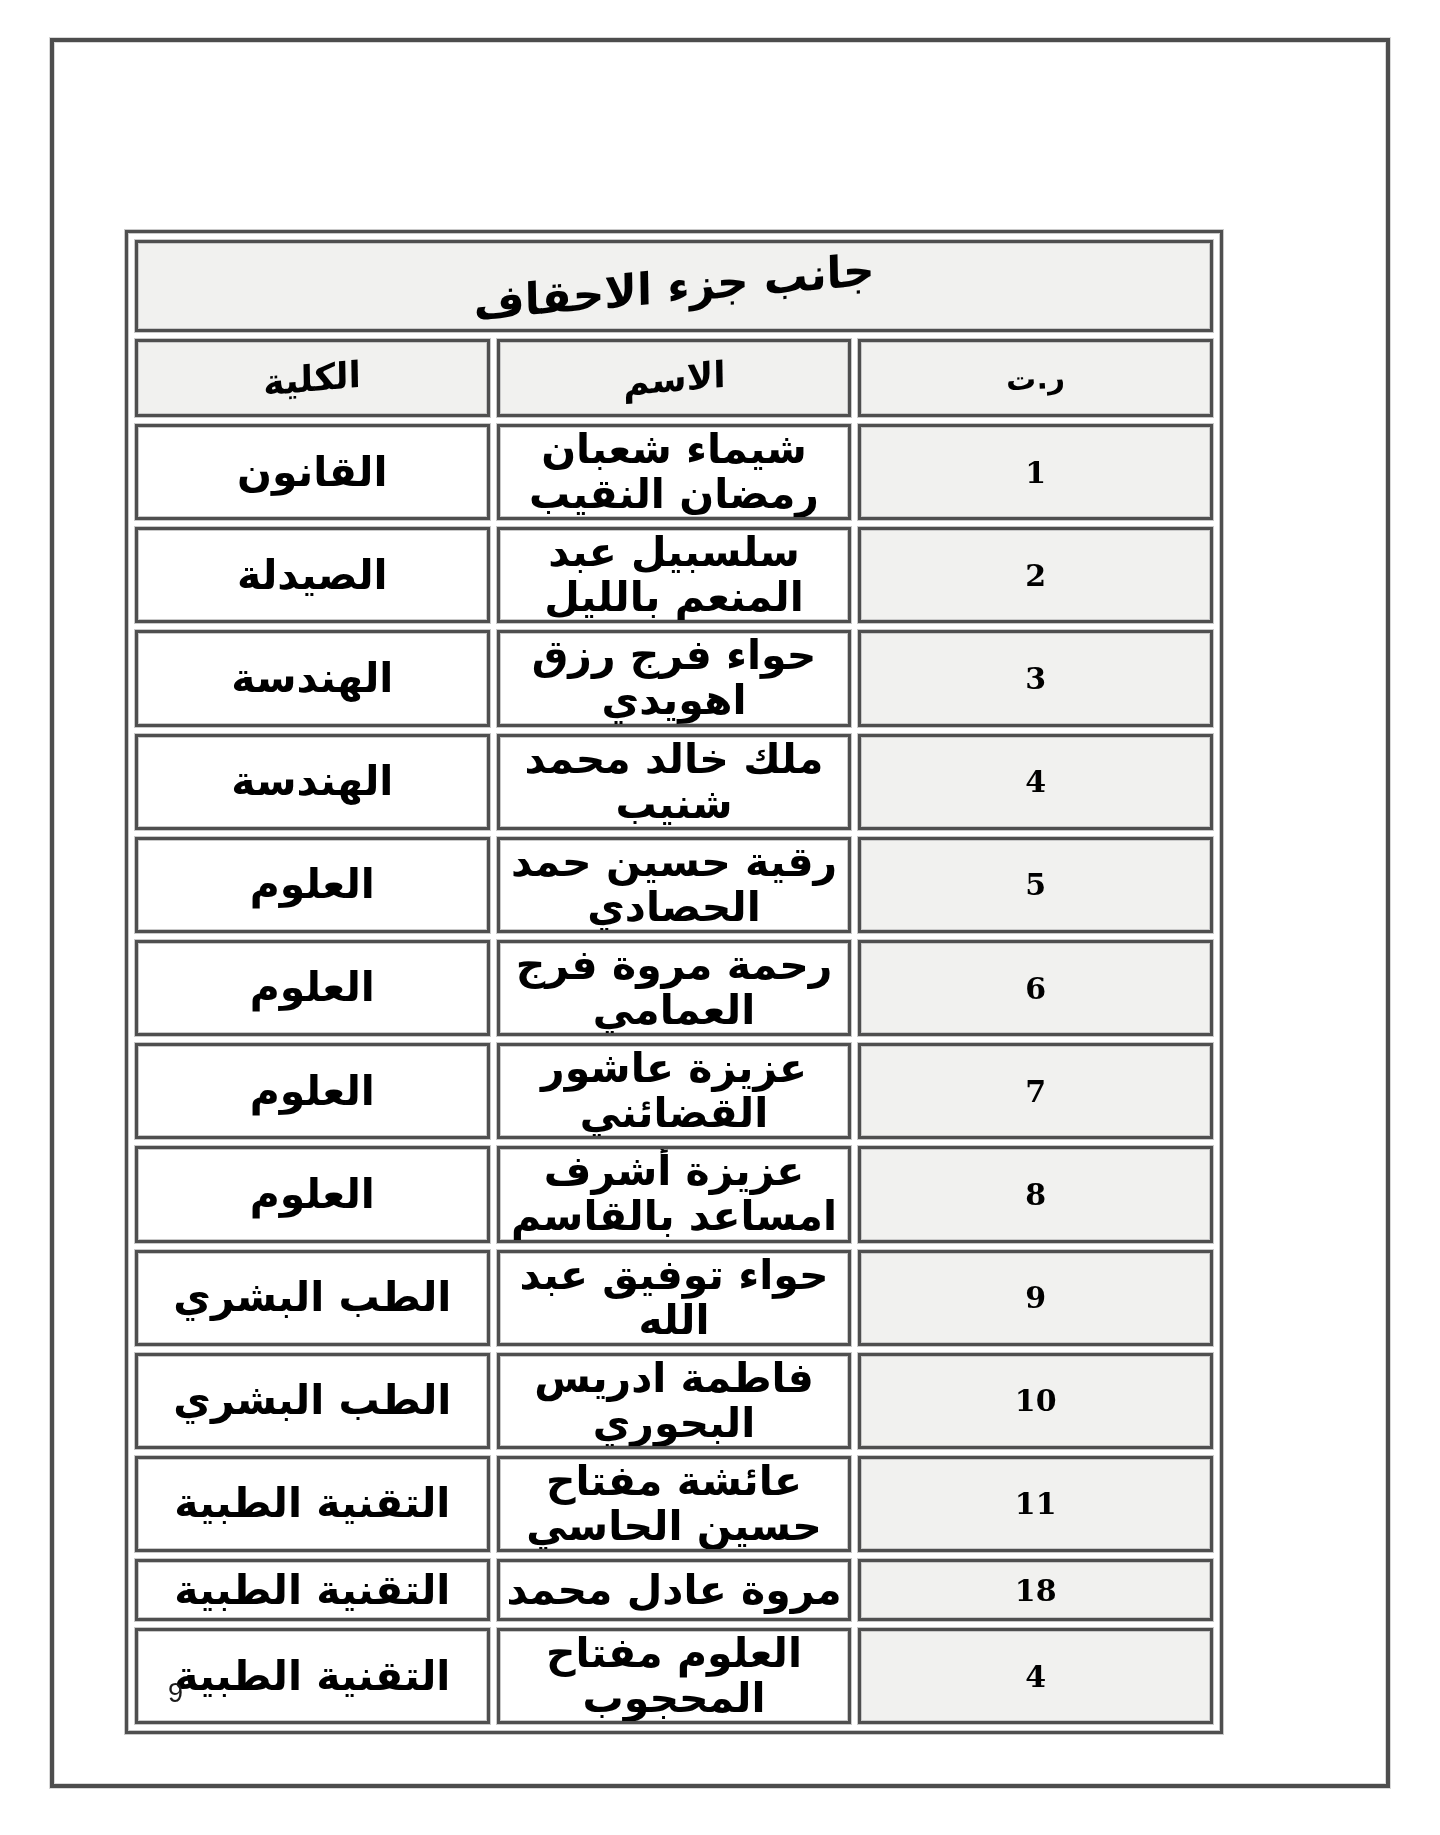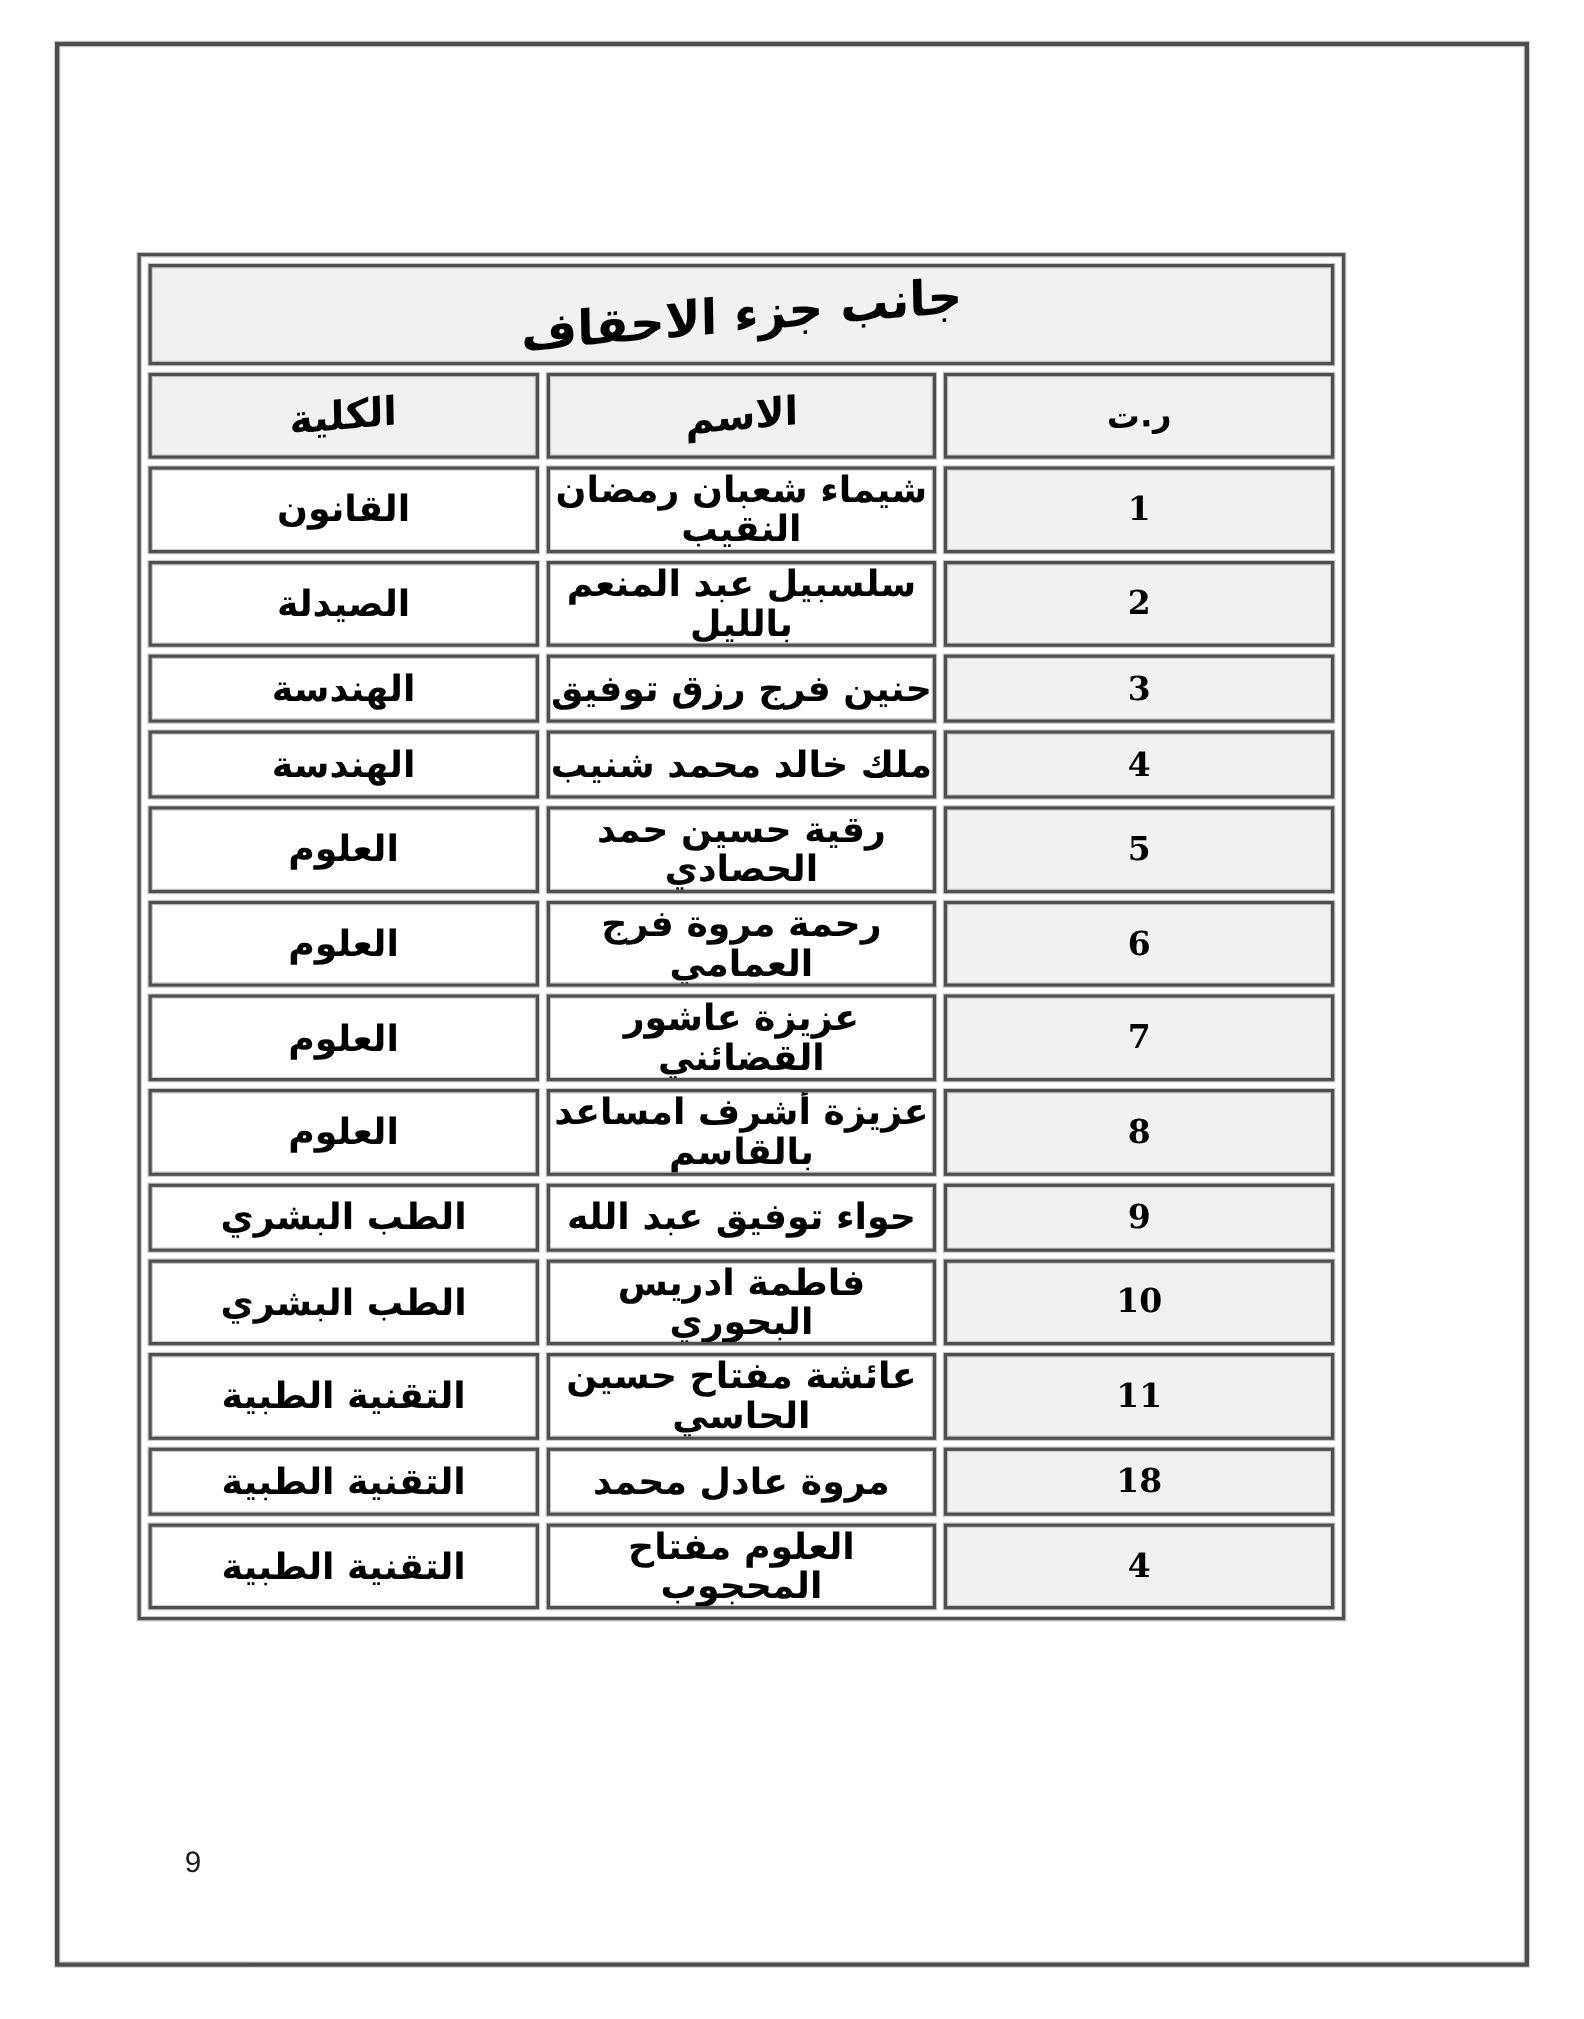--- a/index.html
+++ b/index.html
@@ -62,21 +62,21 @@
   .header-cell .callig { font-size: 36px; }
   .header-cell .callig-small { 
     display: inline-block;
     font-weight: bold;
     font-size: 30px;
     transform: rotate(-3deg);
   }
 
   
   .name-text, .college-text {
-    font-size: 33px;
+    font-size: 41px;
     font-weight: bold;
     line-height: 1.1;
   }
   .index-text {
     font-family: "DejaVu Serif", "Liberation Serif", serif;
     font-size: 30px;
     font-weight: bold;
   }
 
   .page-number {
@@ -116,21 +116,21 @@
       <td><span class="name-text">شيماء شعبان رمضان النقيب</span></td>
       <td><span class="college-text">القانون</span></td>
     </tr>
     <tr class="data-row">
       <td class="shaded"><span class="index-text">2</span></td>
       <td><span class="name-text">سلسبيل عبد المنعم بالليل</span></td>
       <td><span class="college-text">الصيدلة</span></td>
     </tr>
     <tr class="data-row">
       <td class="shaded"><span class="index-text">3</span></td>
-      <td><span class="name-text">حنين فرج رزق توفيق</span></td>
+      <td><span class="name-text">حواء فرج رزق اهويدي</span></td>
       <td><span class="college-text">الهندسة</span></td>
     </tr>
     <tr class="data-row">
       <td class="shaded"><span class="index-text">4</span></td>
       <td><span class="name-text">ملك خالد محمد شنيب</span></td>
       <td><span class="college-text">الهندسة</span></td>
     </tr>
     <tr class="data-row">
       <td class="shaded"><span class="index-text">5</span></td>
       <td><span class="name-text">رقية حسين حمد الحصادي</span></td>

